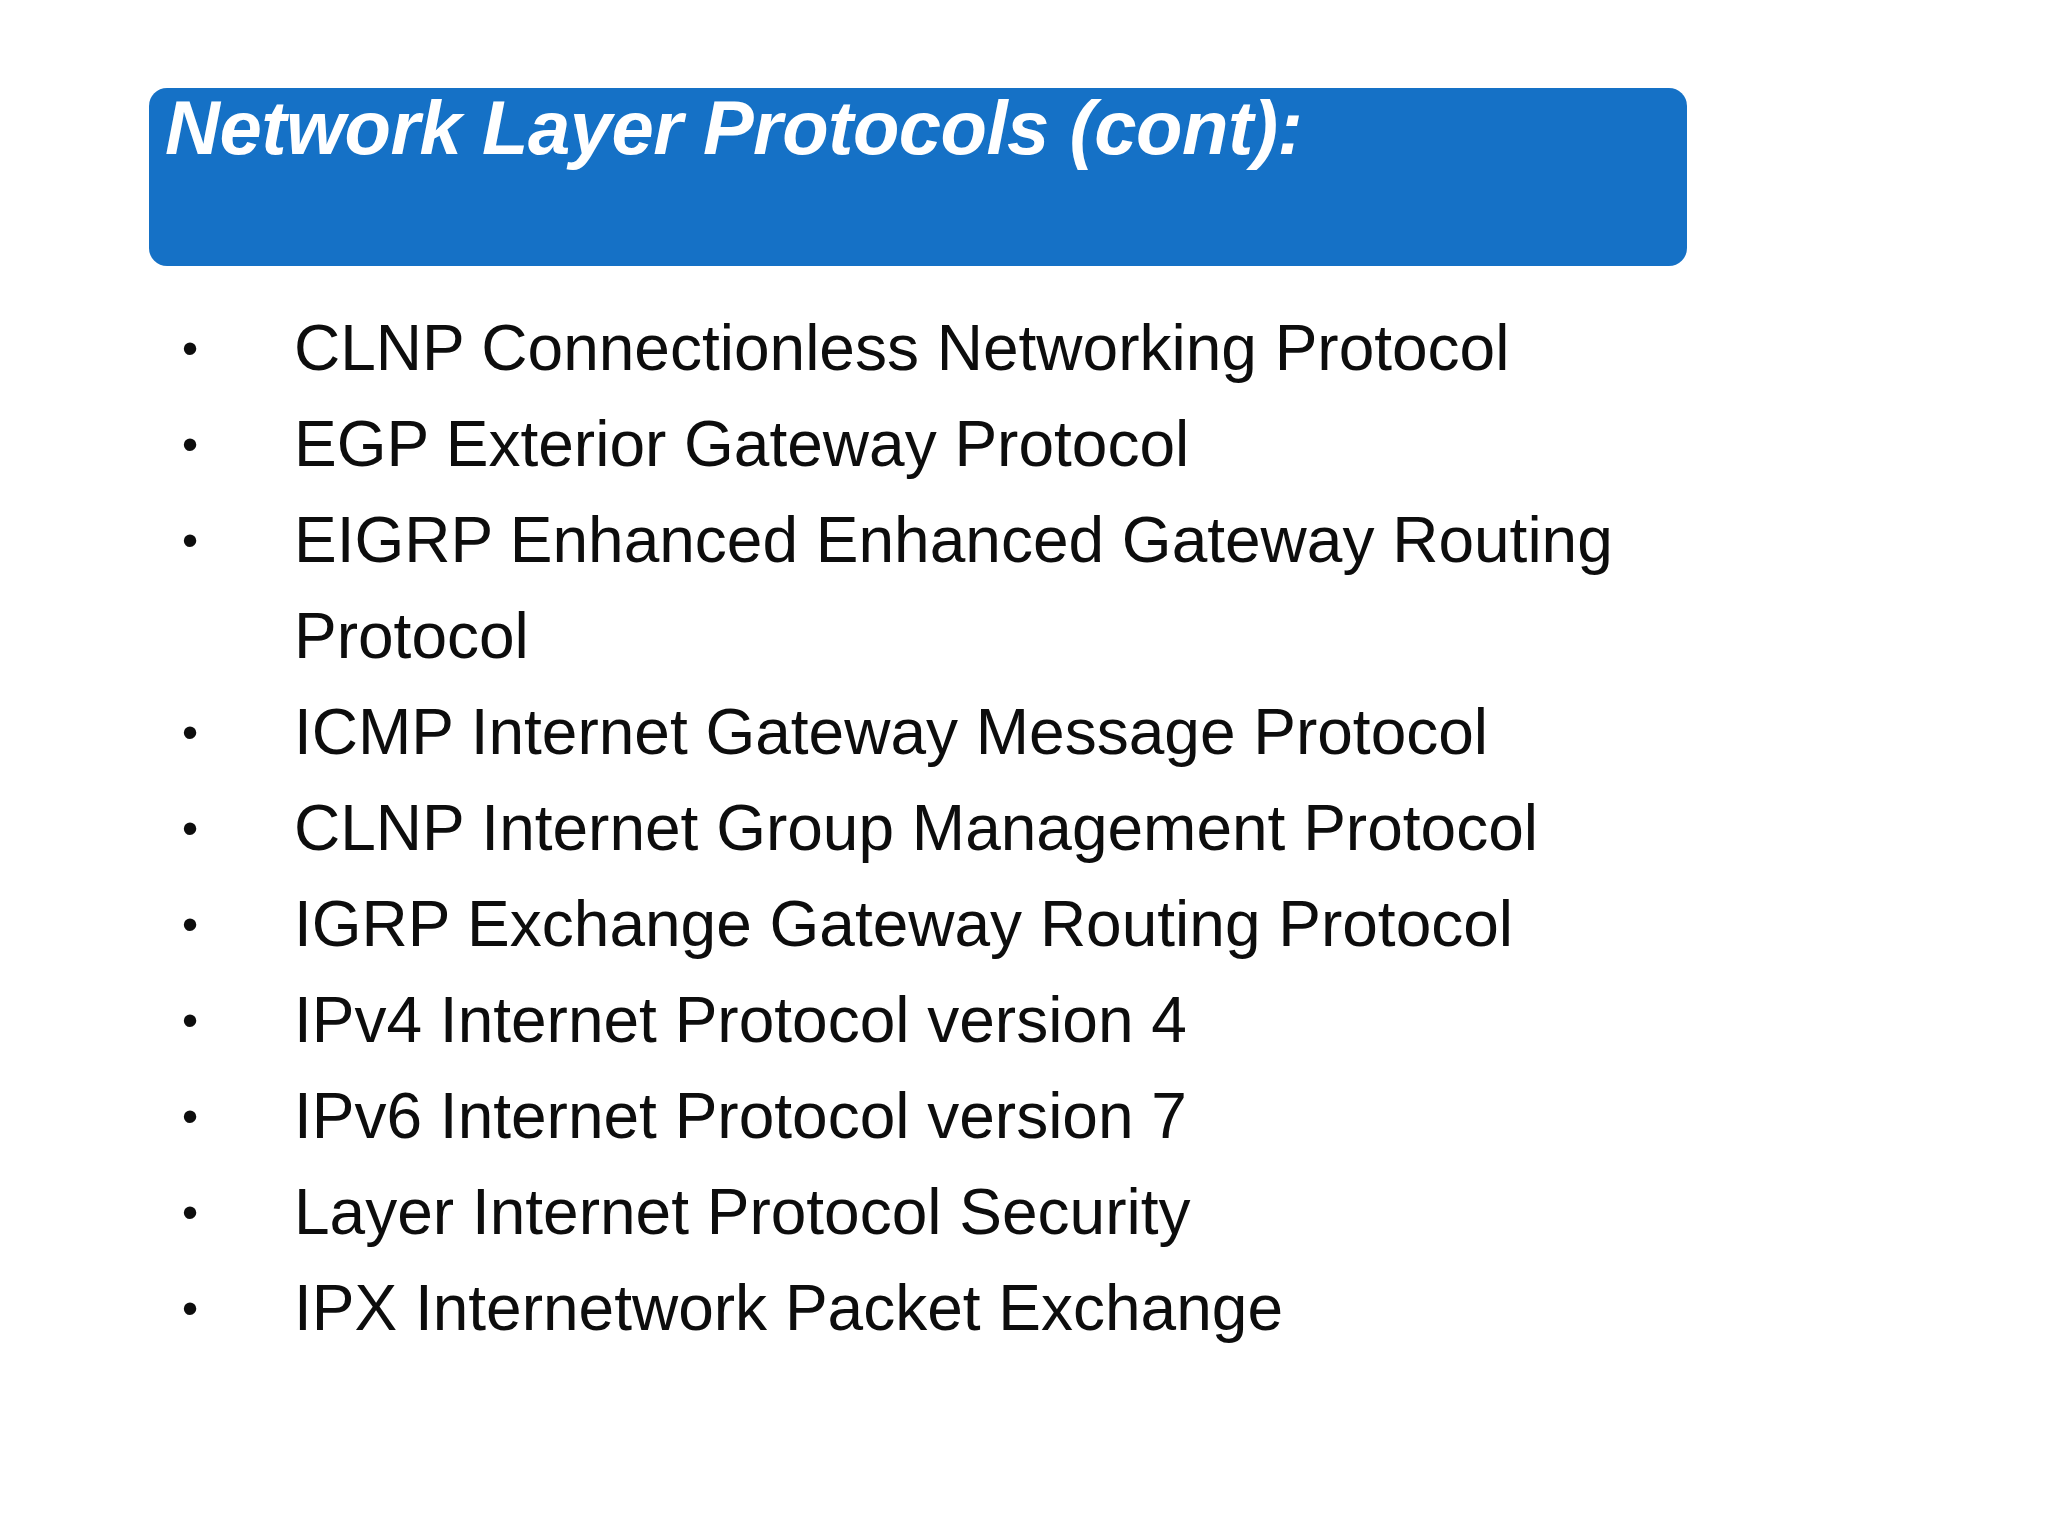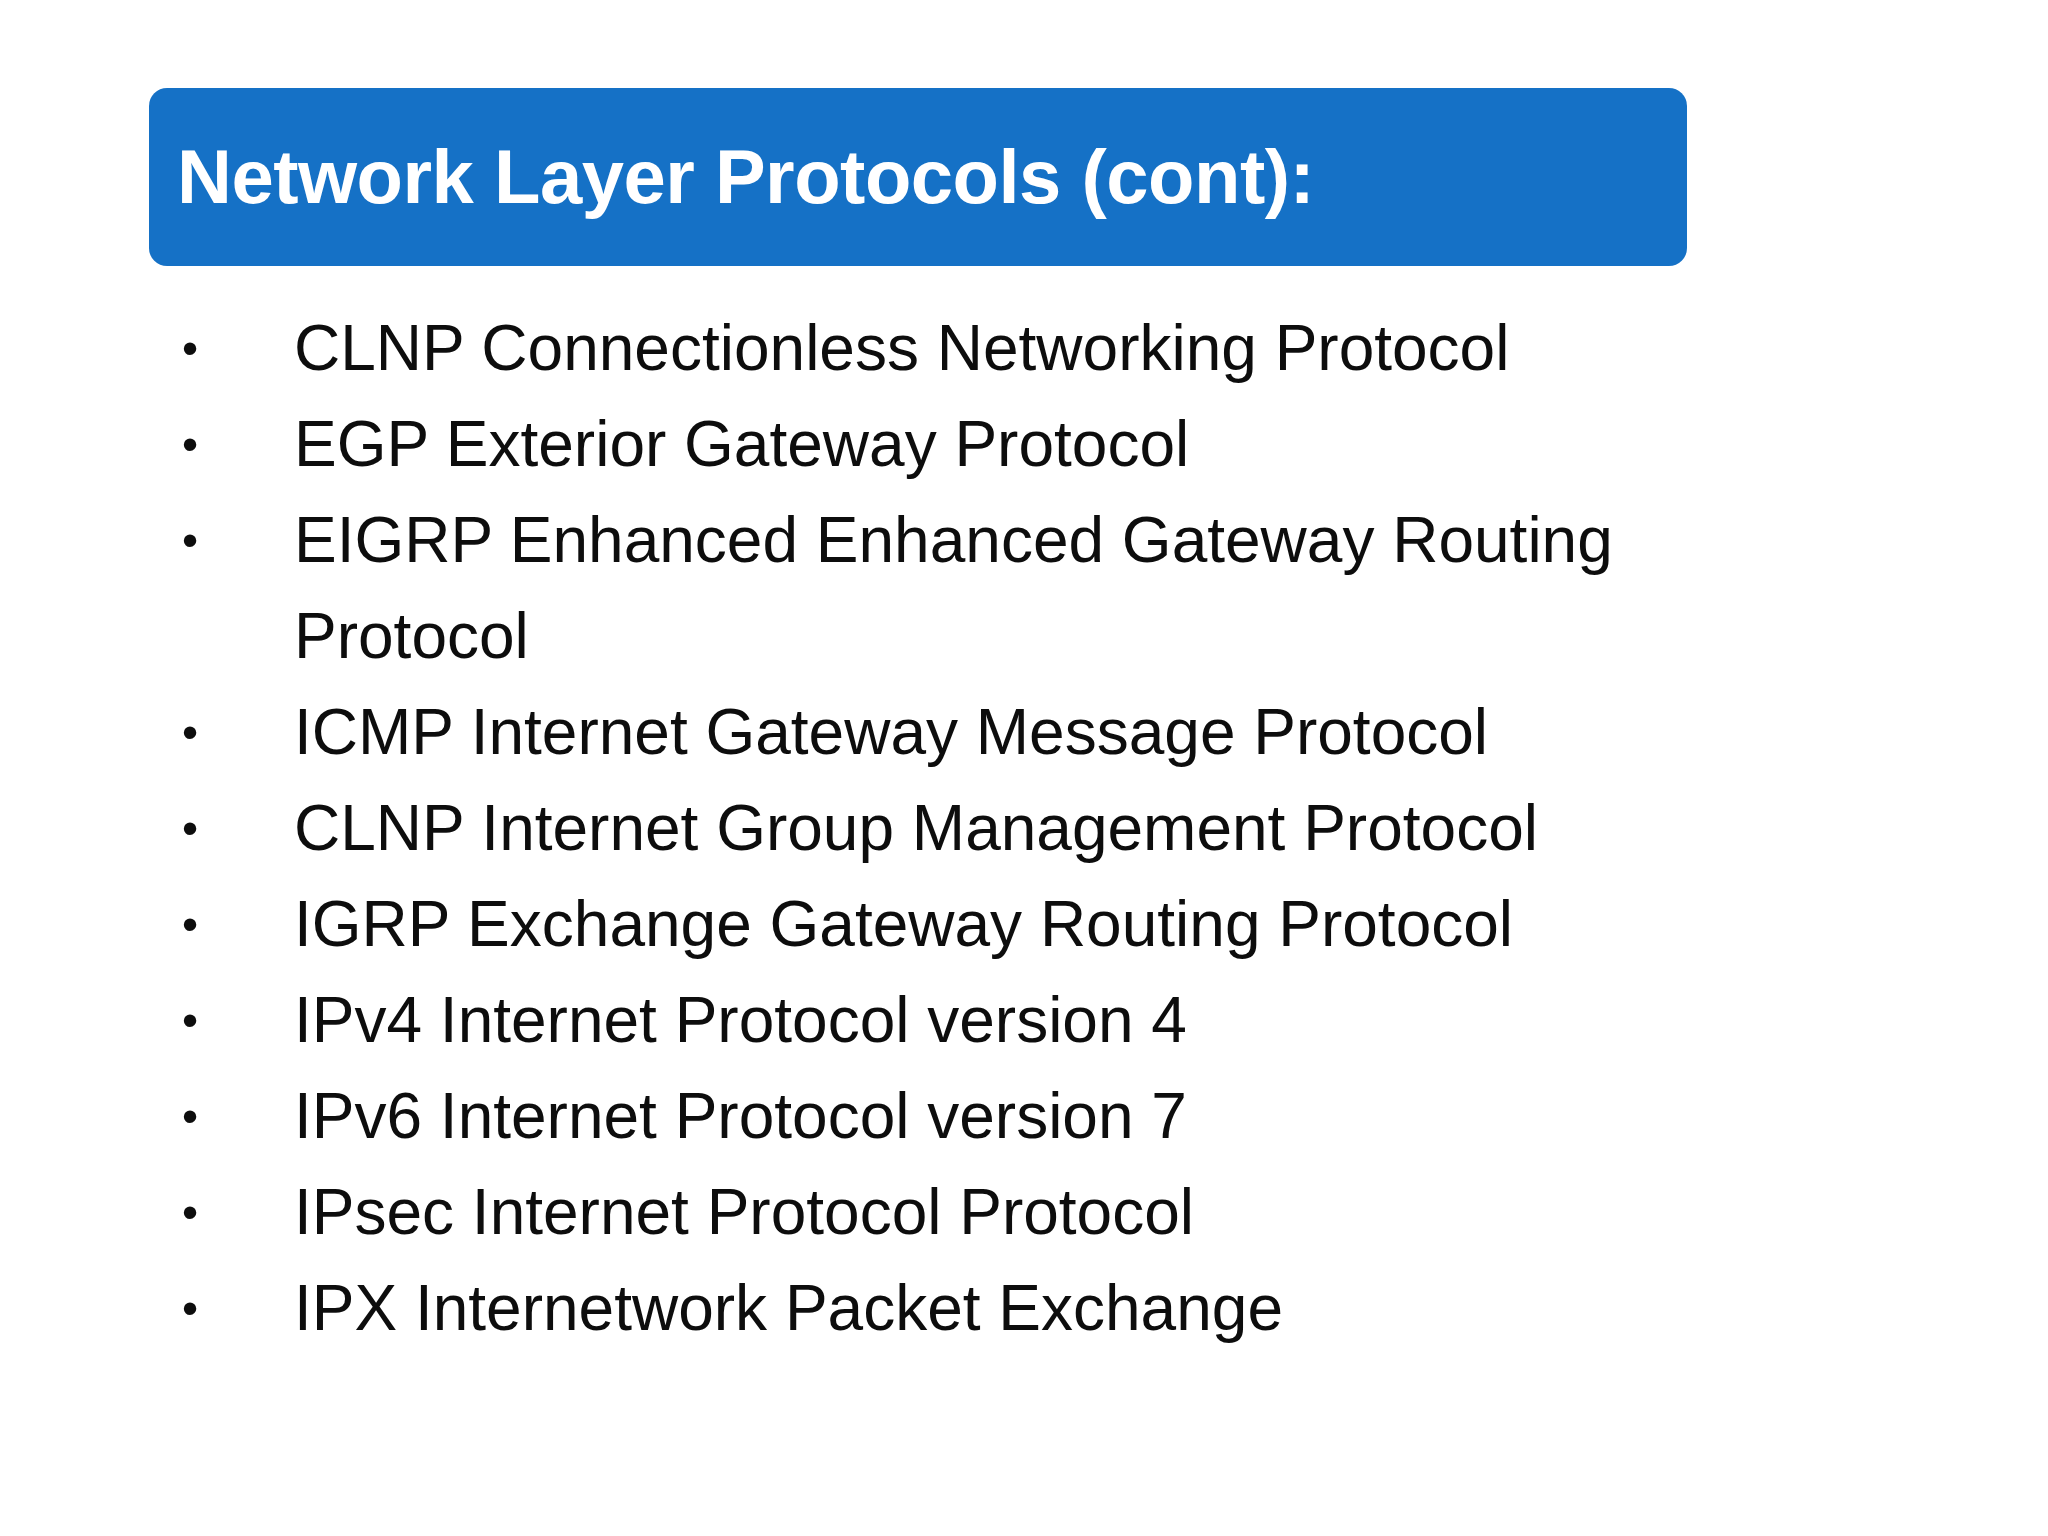--- a/index.html
+++ b/index.html
@@ -26,22 +26,22 @@
   #title-bar {
     position: absolute;
     left: 149px;
     top: 88px;
     width: 1538px;
     height: 178px;
     background: #1571C6;
     border-radius: 18px;
     box-sizing: border-box;
     display: flex;
-    align-items: center;
-    padding-left: 28px;
+    padding-left: 16px;
+    font-style: italic;
   }
   #title-text {
     color: #ffffff;
     font-family: "Liberation Sans", sans-serif;
     font-weight: bold;
     font-size: 76px;
     line-height: 1.05;
     letter-spacing: -0.5px;
     white-space: nowrap;
   }
@@ -133,21 +133,21 @@
         <span class="bullet-label">IPv4 Internet Protocol version 4</span>
       </li>
 
       <li class="bullet-item" style="color: rgb(13, 13, 13);">
         <span class="bullet-marker">•</span>
         <span class="bullet-label">IPv6 Internet Protocol version 7</span>
       </li>
 
       <li class="bullet-item" style="color: rgb(13, 13, 13);">
         <span class="bullet-marker">•</span>
-        <span class="bullet-label">IPsec Internet Protocol Protocol</span>
+        <span class="bullet-label">Layer Internet Protocol Security</span>
       </li>
 
       <li class="bullet-item" style="color: rgb(13, 13, 13);">
         <span class="bullet-marker">•</span>
         <span class="bullet-label">IPX Internetwork Packet Exchange</span>
       </li>
 
     </ul>
   </div>
 

